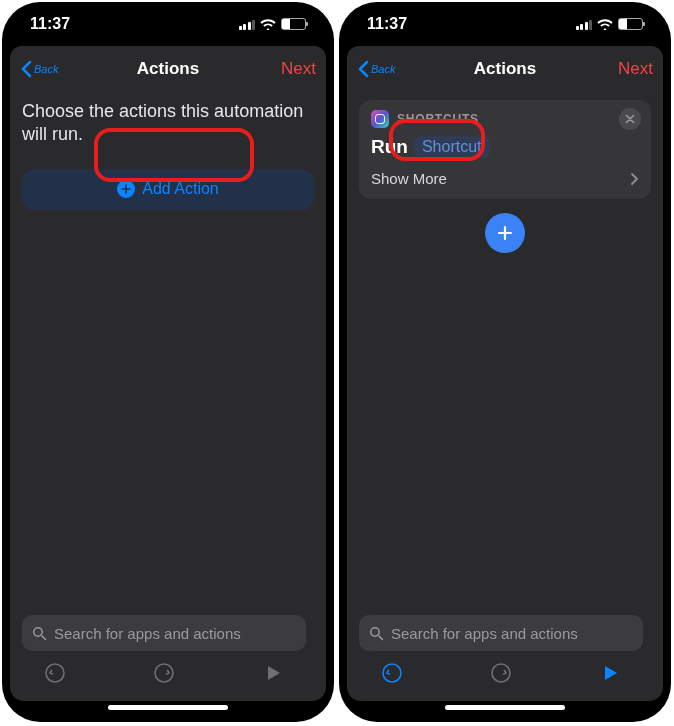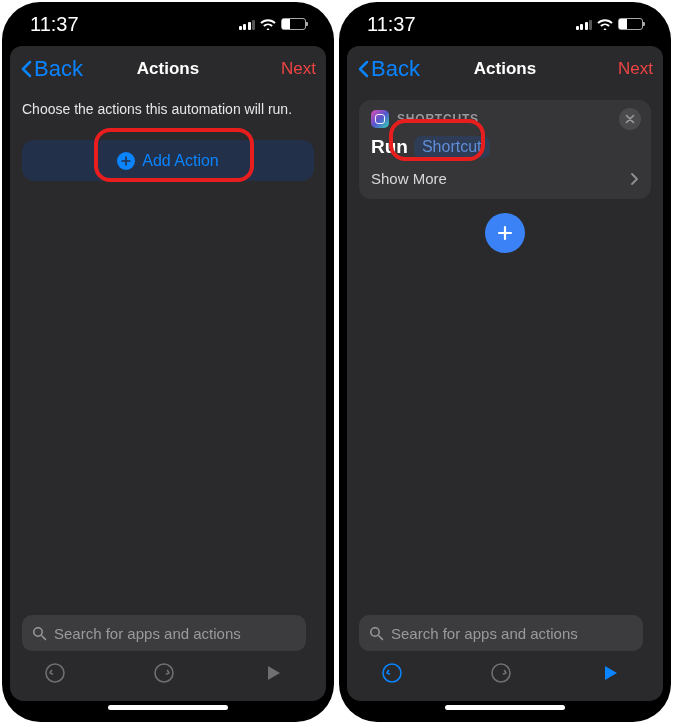--- a/index.html
+++ b/index.html
@@ -23,21 +23,21 @@
       flex-direction: column;
     }
     .status-bar {
       height: 44px;
       display: flex;
       align-items: center;
       justify-content: space-between;
       padding: 0 28px 0 28px;
       color: #fff;
     }
-    .status-time { font-size: 20px; font-weight: 400; }
+    .status-time { font-size: 16px; font-weight: 700; }
     .status-icons { display: flex; align-items: center; gap: 5px; }
     .sig { display: flex; align-items: flex-end; gap: 1.5px; height: 11px; }
     .sig span { width: 3px; background: #fff; border-radius: 1px; }
     .sig span:nth-child(1){height:4px}.sig span:nth-child(2){height:6px}
     .sig span:nth-child(3){height:8px}.sig span:nth-child(4){height:10px;background:#555}
     .wifi { width: 16px; height: 12px; }
     .batt { width: 25px; height: 12px; border: 1px solid #aaa; border-radius: 3px; position: relative; }
     .batt::after { content:""; position:absolute; right:-3px; top:3px; width:2px; height:4px; background:#aaa; border-radius:0 1px 1px 0;}
     .batt i { display:block; width:35%; height:100%; background:#fff; border-radius:1px 0 0 1px;}
     .sheet-wrap { flex:1; display:flex; flex-direction:column; padding: 0 8px 6px 8px; }
@@ -50,26 +50,26 @@
       overflow: hidden;
       position: relative;
     }
     .nav {
       height: 46px;
       display: flex;
       align-items: center;
       justify-content: space-between;
       padding: 0 10px;
     }
-    .back { display:flex; align-items:center; color:#0a84ff; font-size:22px; cursor:pointer; }
+    .back { display:flex; align-items:center; color:#0a84ff; font-size:11px; cursor:pointer;font-style:italic; }
     .back svg { margin-right: 2px;}
     .title { position:absolute; left:0; right:0; text-align:center; color:#fff; font-size:17px; font-weight:600; pointer-events:none;}
     .next { color:#ef4444; font-size:17px; cursor:pointer; }
     .body { flex:1; padding: 8px 12px 0 12px; color:#fff; position:relative;}
-    .instr { font-size: 14px; color:#e6e6e8; line-height:1.3; }
+    .instr { font-size: 18px; color:#e6e6e8; line-height:1.3; }
     .add-action-btn {
       margin-top: 22px;
       width: 100%;
       height: 41px;
       background: #23304a;
       border-radius: 12px;
       display: flex;
       align-items: center;
       justify-content: center;
       gap: 7px;

